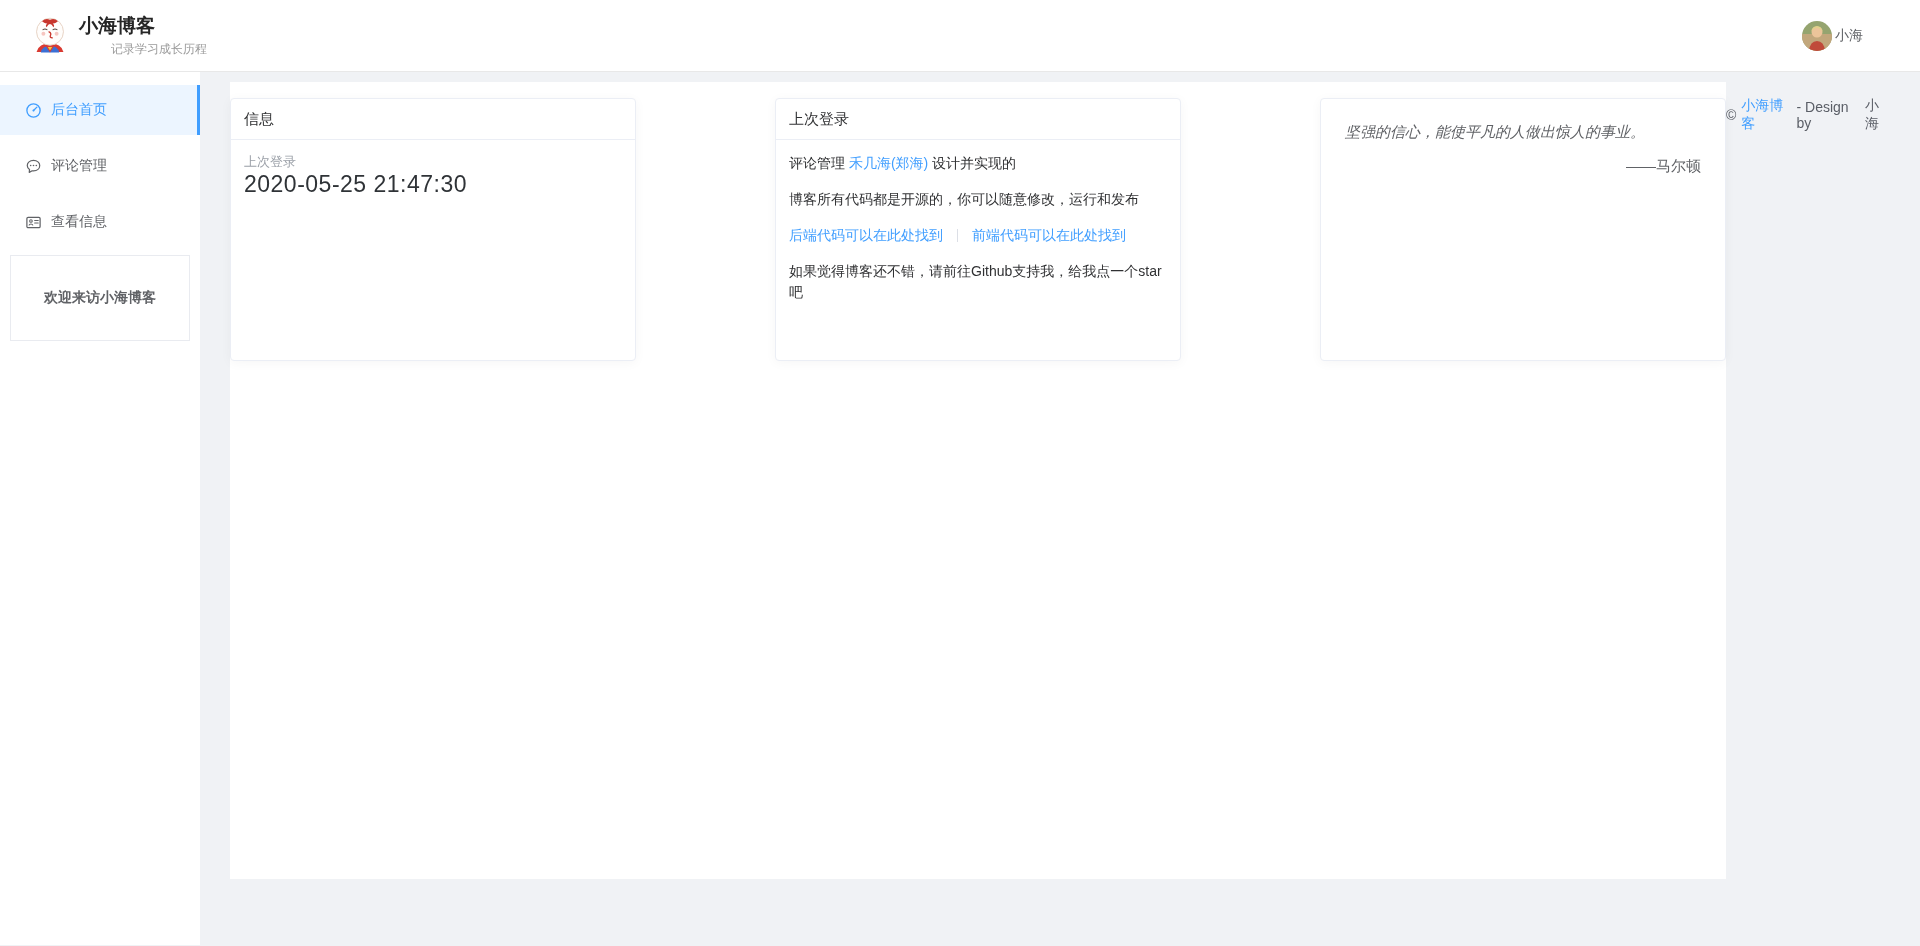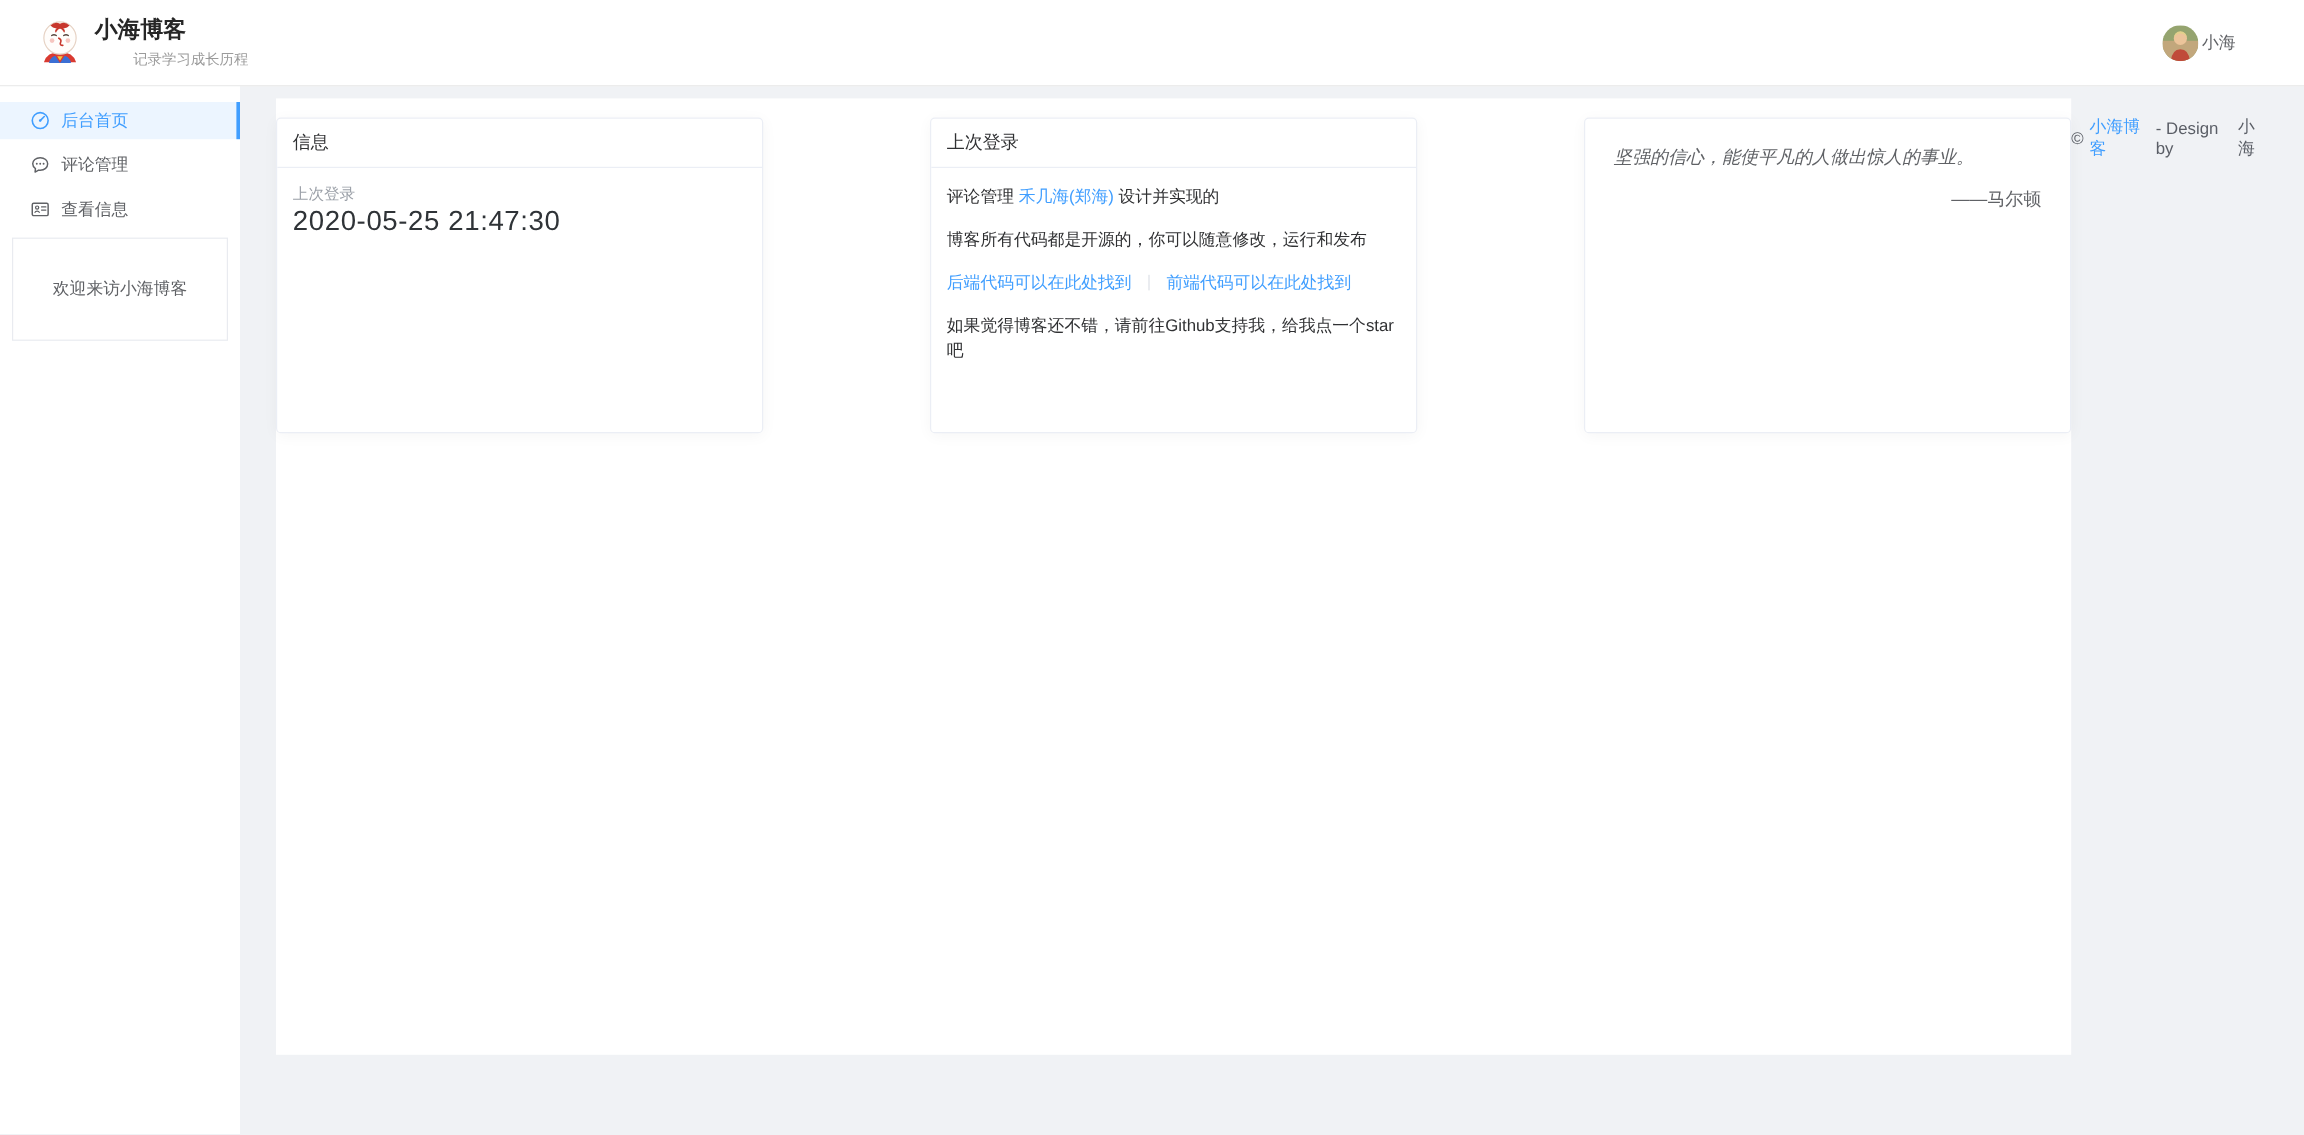--- a/index.html
+++ b/index.html
@@ -29,40 +29,40 @@
     width: 30px; height: 30px; border-radius: 50%;
     overflow: hidden; display: inline-flex; flex: none;
   }
   .user-name { font-size: 14px; color: #606266; }
 
   
   .layout { display: flex; height: 873px; }
   .sidebar { width: 200px; background: #ffffff; flex: none; }
   .menu { padding-top: 13px; }
   .menu-item {
-    height: 31px;
+    height: 50px;
     display: flex; align-items: center;
     padding-left: 25px; gap: 9px;
     font-size: 14px; color: #606266;
     cursor: pointer; position: relative;
     margin-bottom: 6px;
   }
   .menu-item .micon { width: 17px; height: 17px; display: inline-flex; flex: none; }
   .menu-item.active { background: #ecf5ff; color: #409eff; }
   .active-bar {
     position: absolute; right: 0; top: 0; bottom: 0;
     width: 3px; background: #409eff;
   }
   .welcome-box {
     margin: 8px 10px 0 10px;
     height: 86px;
     background: #ffffff;
     border: 1px solid #e9ebf0;
     display: flex; align-items: center; justify-content: center;
-    font-size: 14px; color: #606266;
+    font-size: 14px; color: #606266; font-weight: bold;
   }
 
   
   .main { flex: 1; display: flex; flex-direction: row; padding: 10px 30px 0 30px; }
   .panel { background: #ffffff; height: 797px; }
   .cards { display: flex; justify-content: center; gap: 139px; padding-top: 16px; }
   .card {
     width: 406px; height: 263px;
     background: #ffffff;
     border: 1px solid #ebeef5;

